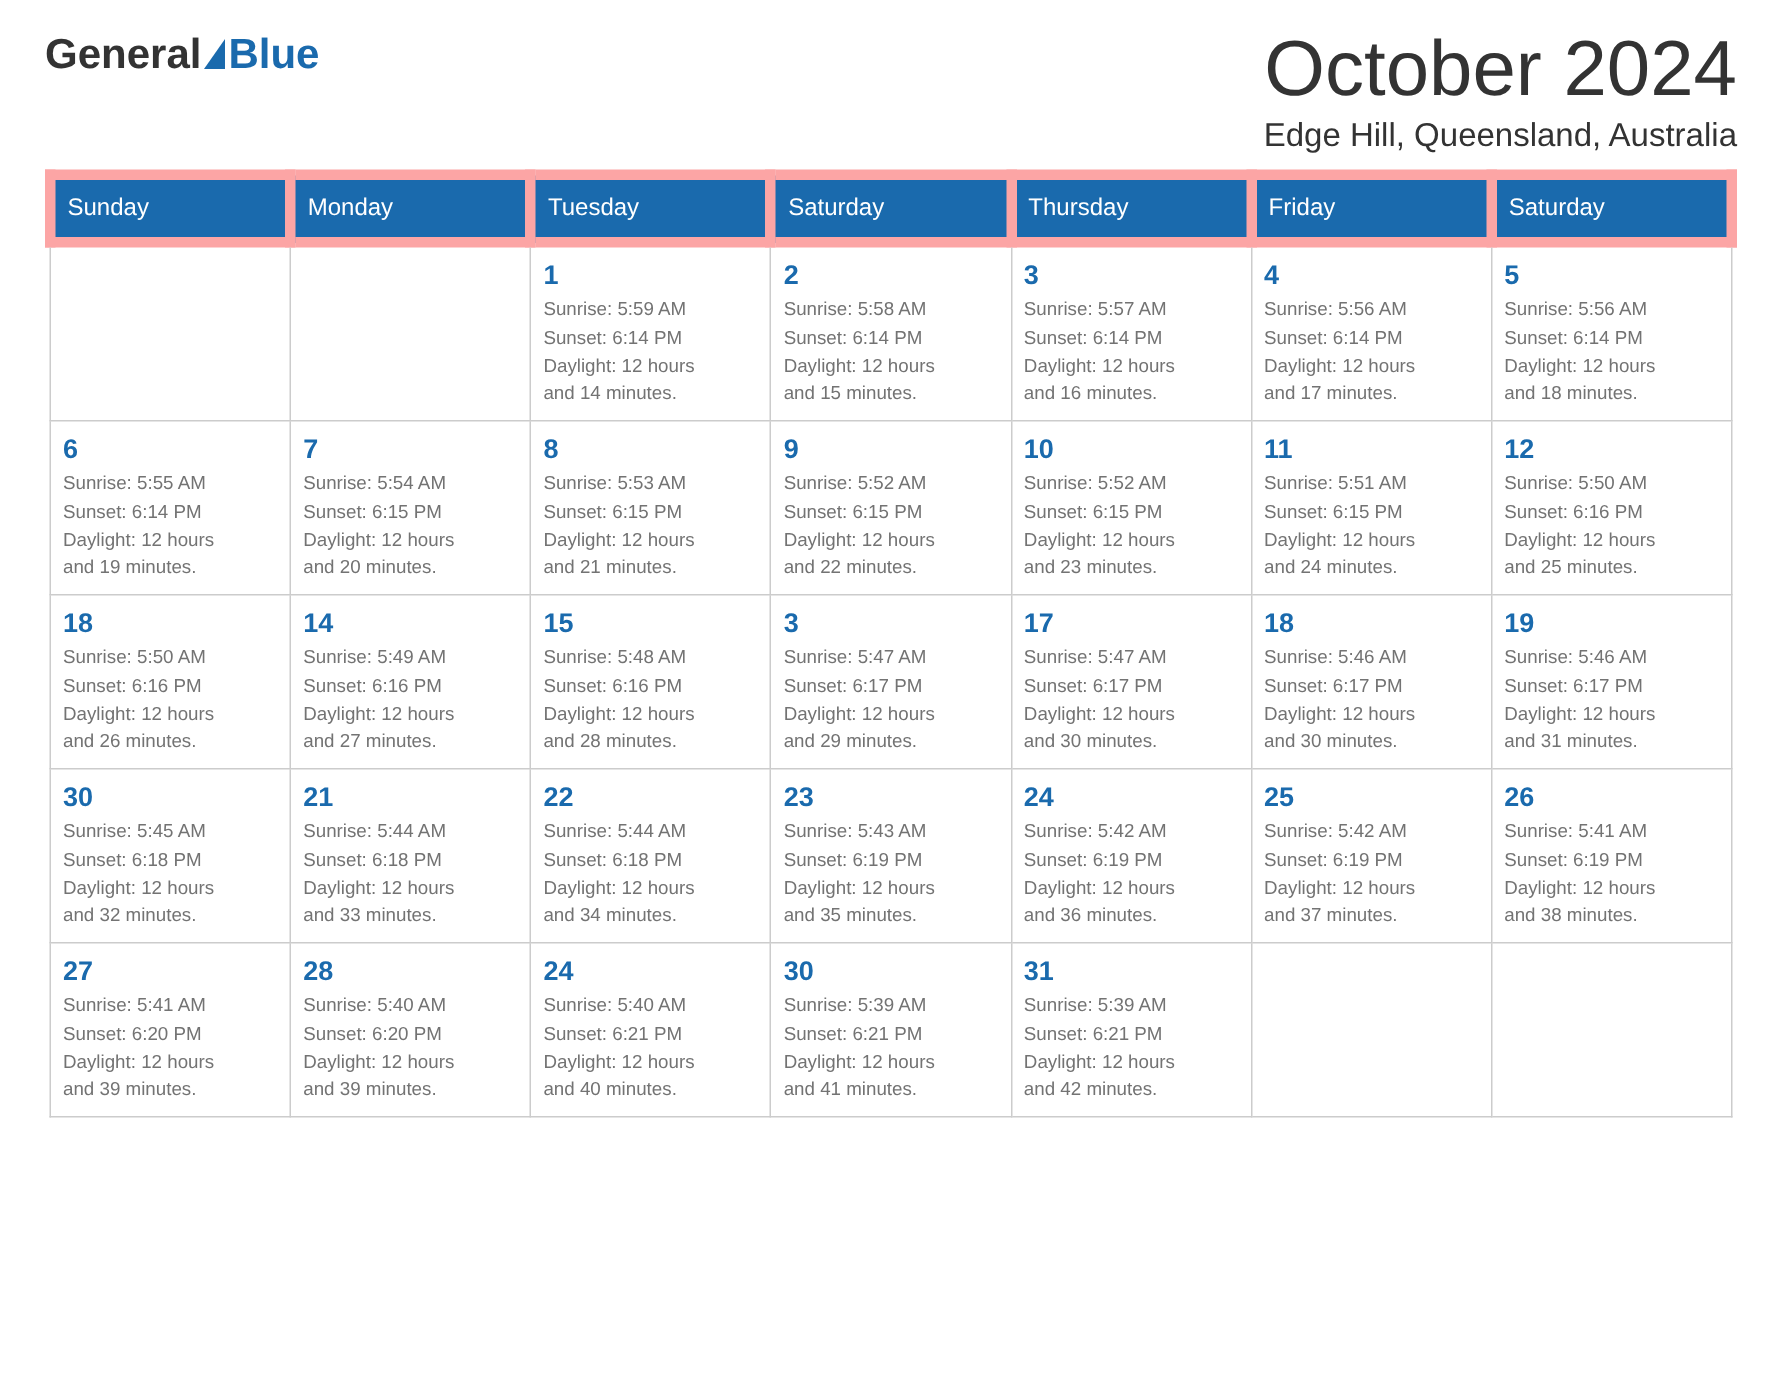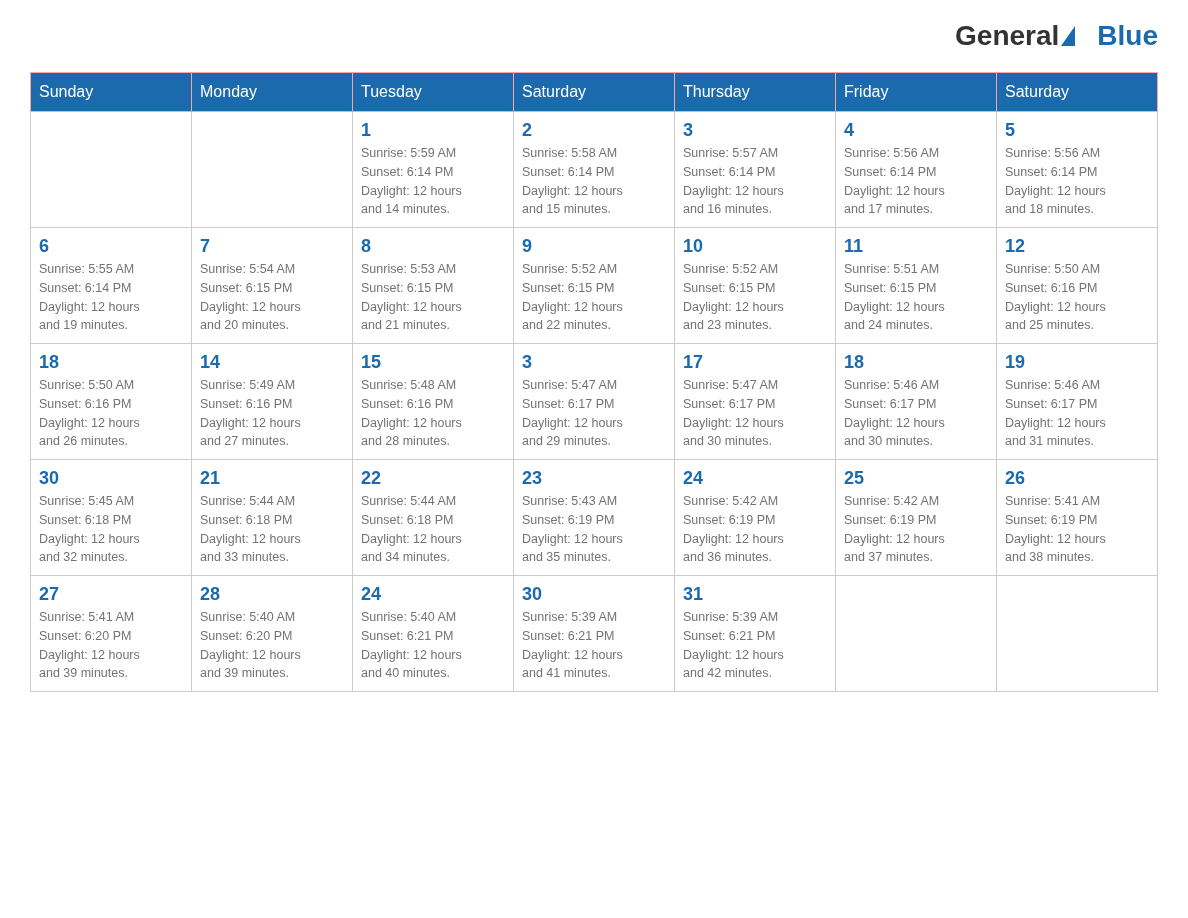--- a/index.html
+++ b/index.html
@@ -5,42 +5,41 @@
     * { margin: 0; padding: 0; box-sizing: border-box; }
     body {
       font-family: Arial, sans-serif;
       background: #fff;
       width: 1188px;
       min-height: 918px;
       padding: 20px 30px;
     }
     .header-area {
       display: flex;
-      justify-content: flex-end;
+      justify-content: space-between;
       align-items: flex-start;
-      margin-bottom: 20px;
+      margin-bottom: 10px;
     }
     .logo {
       display: flex;
       flex-direction: column;
       align-items: flex-start;
     }
     .logo-text {
       display: flex;
       align-items: center;
     }
     .logo-general {
       font-size: 28px;
       font-weight: bold;
       color: #333;
     }
     .logo-blue-part {
       display: flex;
       align-items: center;
-      gap: 20px;
     }
     .logo-blue-text {
       font-size: 28px;
       font-weight: bold;
       color: #1a6aad;
     }
     .logo-triangle {
       width: 0;
       height: 0;
       border-left: 14px solid transparent;
@@ -67,21 +66,21 @@
       border-collapse: collapse;
       margin-top: 10px;
     }
     .calendar-table th {
       background-color: #1a6aad;
       color: #fff;
       padding: 10px 8px;
       font-size: 16px;
       font-weight: normal;
       text-align: left;
-      border: 1px solid #fca5a5;
+      border: 7px solid #fca5a5;
     }
     .calendar-table td {
       vertical-align: top;
       padding: 8px;
       border: 1px solid #ccc;
       width: 14.28%;
       min-height: 100px;
       font-size: 13px;
       color: #333;
     }
@@ -113,20 +112,24 @@
 <div class="header-area">
   <div class="logo">
     <div class="logo-text">
       <span class="logo-general">General</span>
       <div class="logo-blue-part">
         <div class="logo-triangle"></div>
         <span class="logo-blue-text">Blue</span>
       </div>
     </div>
   </div>
+  <div class="title-area">
+    <div class="month-title">October 2024</div>
+    <div class="location-title">Edge Hill, Queensland, Australia</div>
+  </div>
 </div>
 
 <table class="calendar-table">
   <thead>
     <tr>
     <th>Sunday</th>
         <th>Monday</th>
         <th>Tuesday</th>
         <th>Saturday</th>
         <th>Thursday</th>

